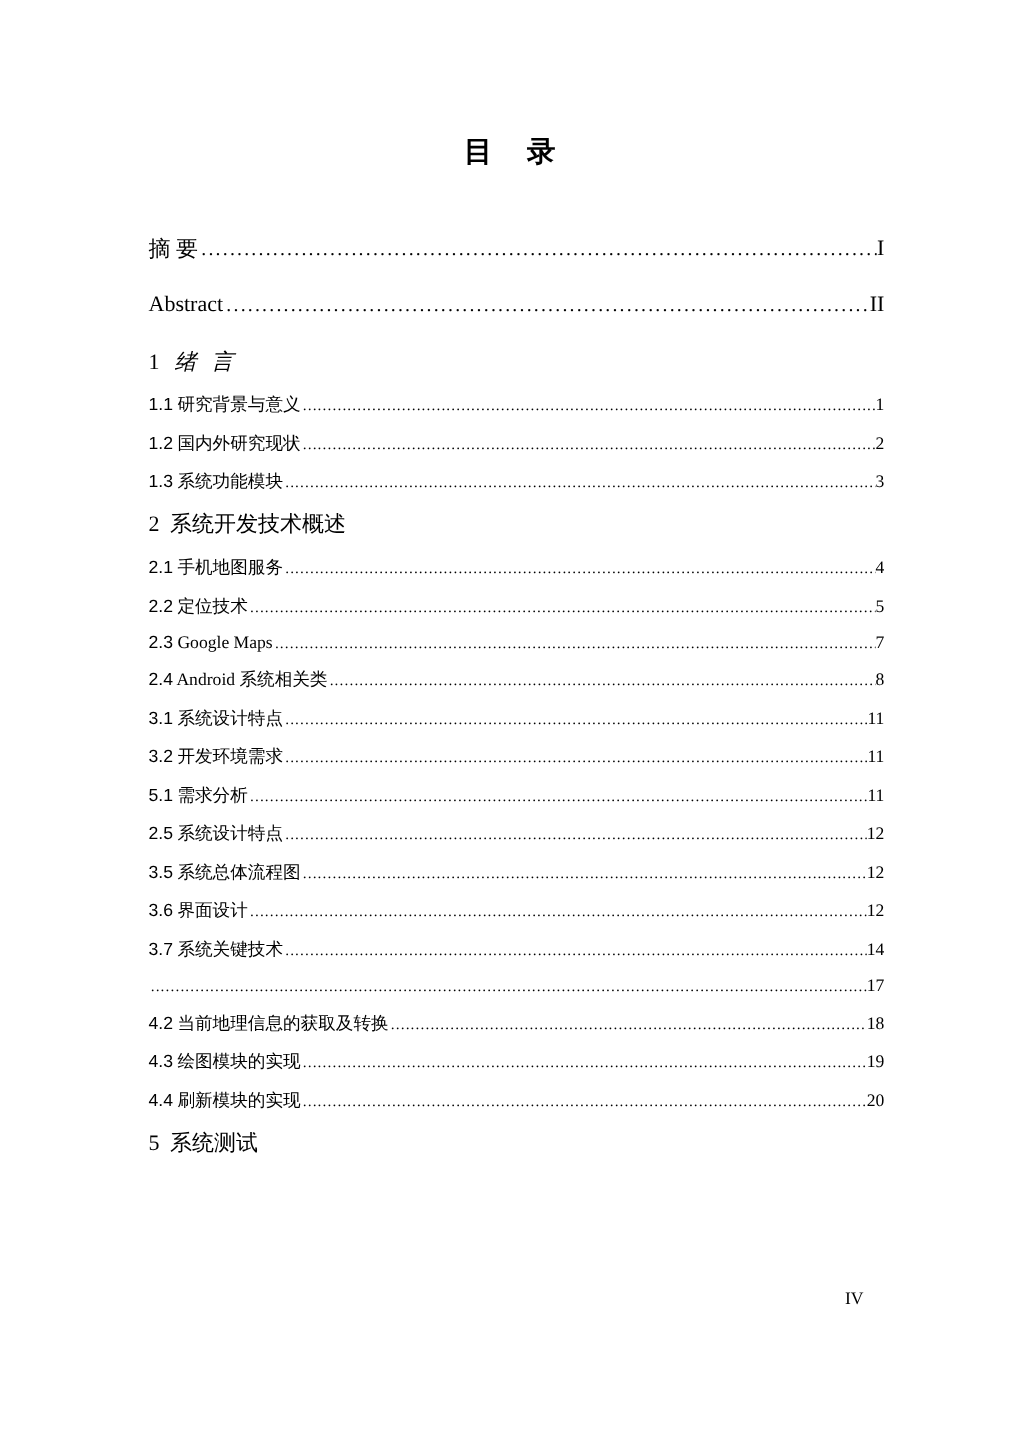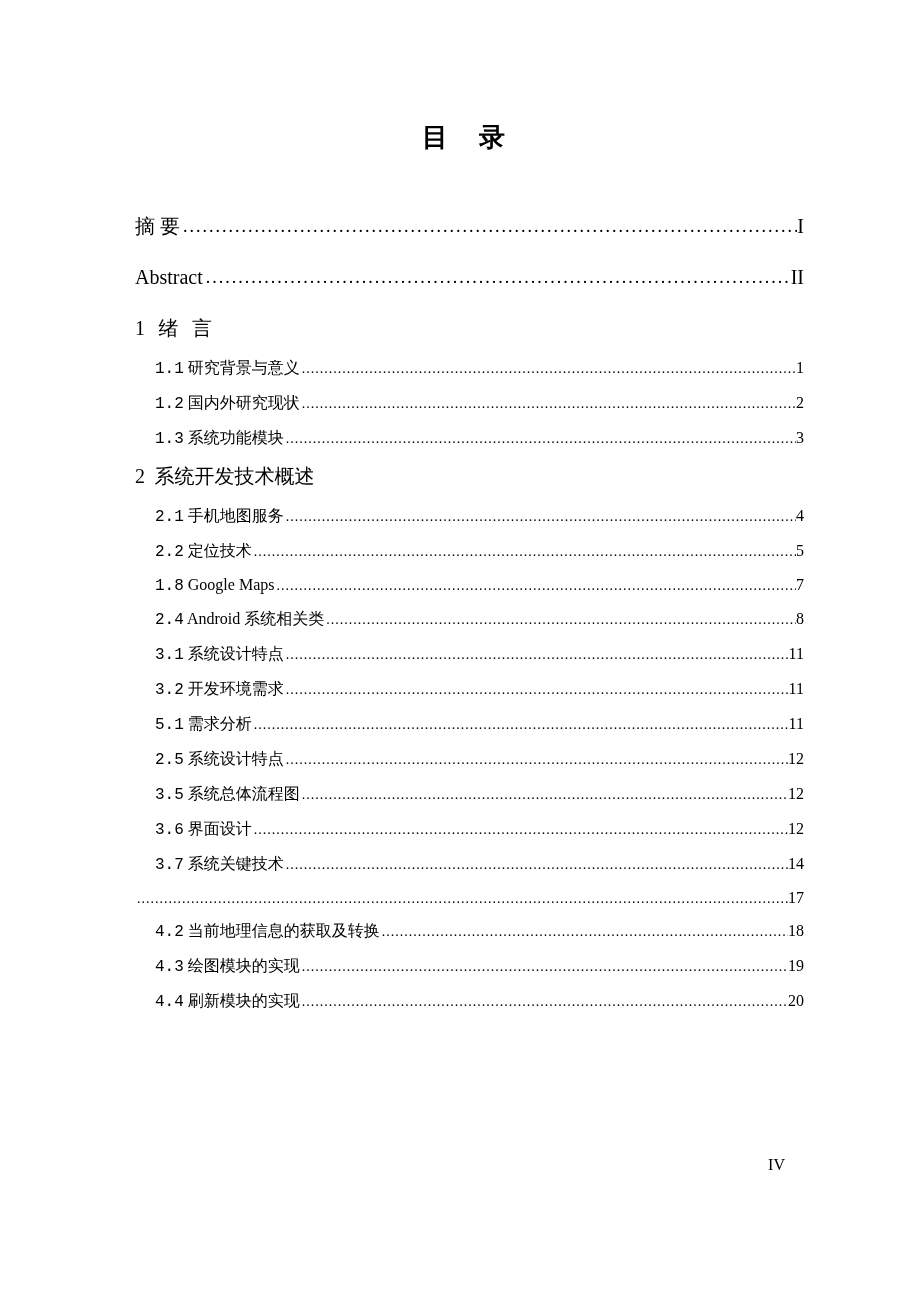--- a/index.html
+++ b/index.html
@@ -53,49 +53,49 @@
       margin-bottom: 16px;
       margin-top: 10px;
       font-family: "SimHei", "黑体", sans-serif;
     }
     .section-heading .num {
       font-family: "Times New Roman", serif;
       margin-right: 4px;
     }
     .section-heading .text.spaced {
       letter-spacing: 4px;
+      font-style: italic;
     }
     .toc-entry-minor {
       display: flex;
       align-items: baseline;
       font-size: 16px;
       margin-bottom: 14px;
       white-space: nowrap;
     }
     .toc-entry-minor .label {
       flex-shrink: 0;
     }
     .toc-entry-minor .label .num {
-      font-family: Liberation Mono, monospace;
-      margin-left: 20px;
+      font-family: Liberation Sans, sans-serif;
     }
     .toc-entry-minor .dots {
       flex: 1;
       overflow: hidden;
       letter-spacing: 1px;
       font-size: 14px;
       padding: 0 2px;
     }
     .toc-entry-minor .pageno {
       flex-shrink: 0;
       font-family: "Times New Roman", serif;
     }
     .page-footer {
       position: absolute;
-      bottom: 128px;
+      bottom: 112px;
       right: 135px;
       font-family: "Times New Roman", serif;
       font-size: 16px;
       margin-top: 20px;
     }
   </style>
 </head>
 <body>
 
 <div class="page">
@@ -133,21 +133,21 @@
         <span class="label"><span class="num">2.1</span><span> 手机地图服务</span></span>
         <span class="dots">........................................................................................................................................................................................</span>
         <span class="pageno">4</span>
       </div>
       <div class="toc-entry-minor">
         <span class="label"><span class="num">2.2</span><span> 定位技术</span></span>
         <span class="dots">........................................................................................................................................................................................</span>
         <span class="pageno">5</span>
       </div>
       <div class="toc-entry-minor">
-        <span class="label"><span class="num">1.8</span><span> Google Maps</span></span>
+        <span class="label"><span class="num">2.3</span><span> Google Maps</span></span>
         <span class="dots">........................................................................................................................................................................................</span>
         <span class="pageno">7</span>
       </div>
       <div class="toc-entry-minor">
         <span class="label"><span class="num">2.4</span><span> Android 系统相关类</span></span>
         <span class="dots">........................................................................................................................................................................................</span>
         <span class="pageno">8</span>
       </div>
       <div class="toc-entry-minor">
         <span class="label"><span class="num">3.1</span><span> 系统设计特点</span></span>
@@ -196,16 +196,17 @@
       <div class="toc-entry-minor">
         <span class="label"><span class="num">4.3</span><span>  绘图模块的实现</span></span>
         <span class="dots">........................................................................................................................................................................................</span>
         <span class="pageno">19</span>
       </div>
       <div class="toc-entry-minor">
         <span class="label"><span class="num">4.4</span><span>  刷新模块的实现</span></span>
         <span class="dots">........................................................................................................................................................................................</span>
         <span class="pageno">20</span>
       </div>
+      <div class="section-heading"><span class="num">5</span><span class="text"> 系统测试</span></div>
     </div>
 </div>
 
 <div class="page-footer">IV</div>
 
 </body></html>

